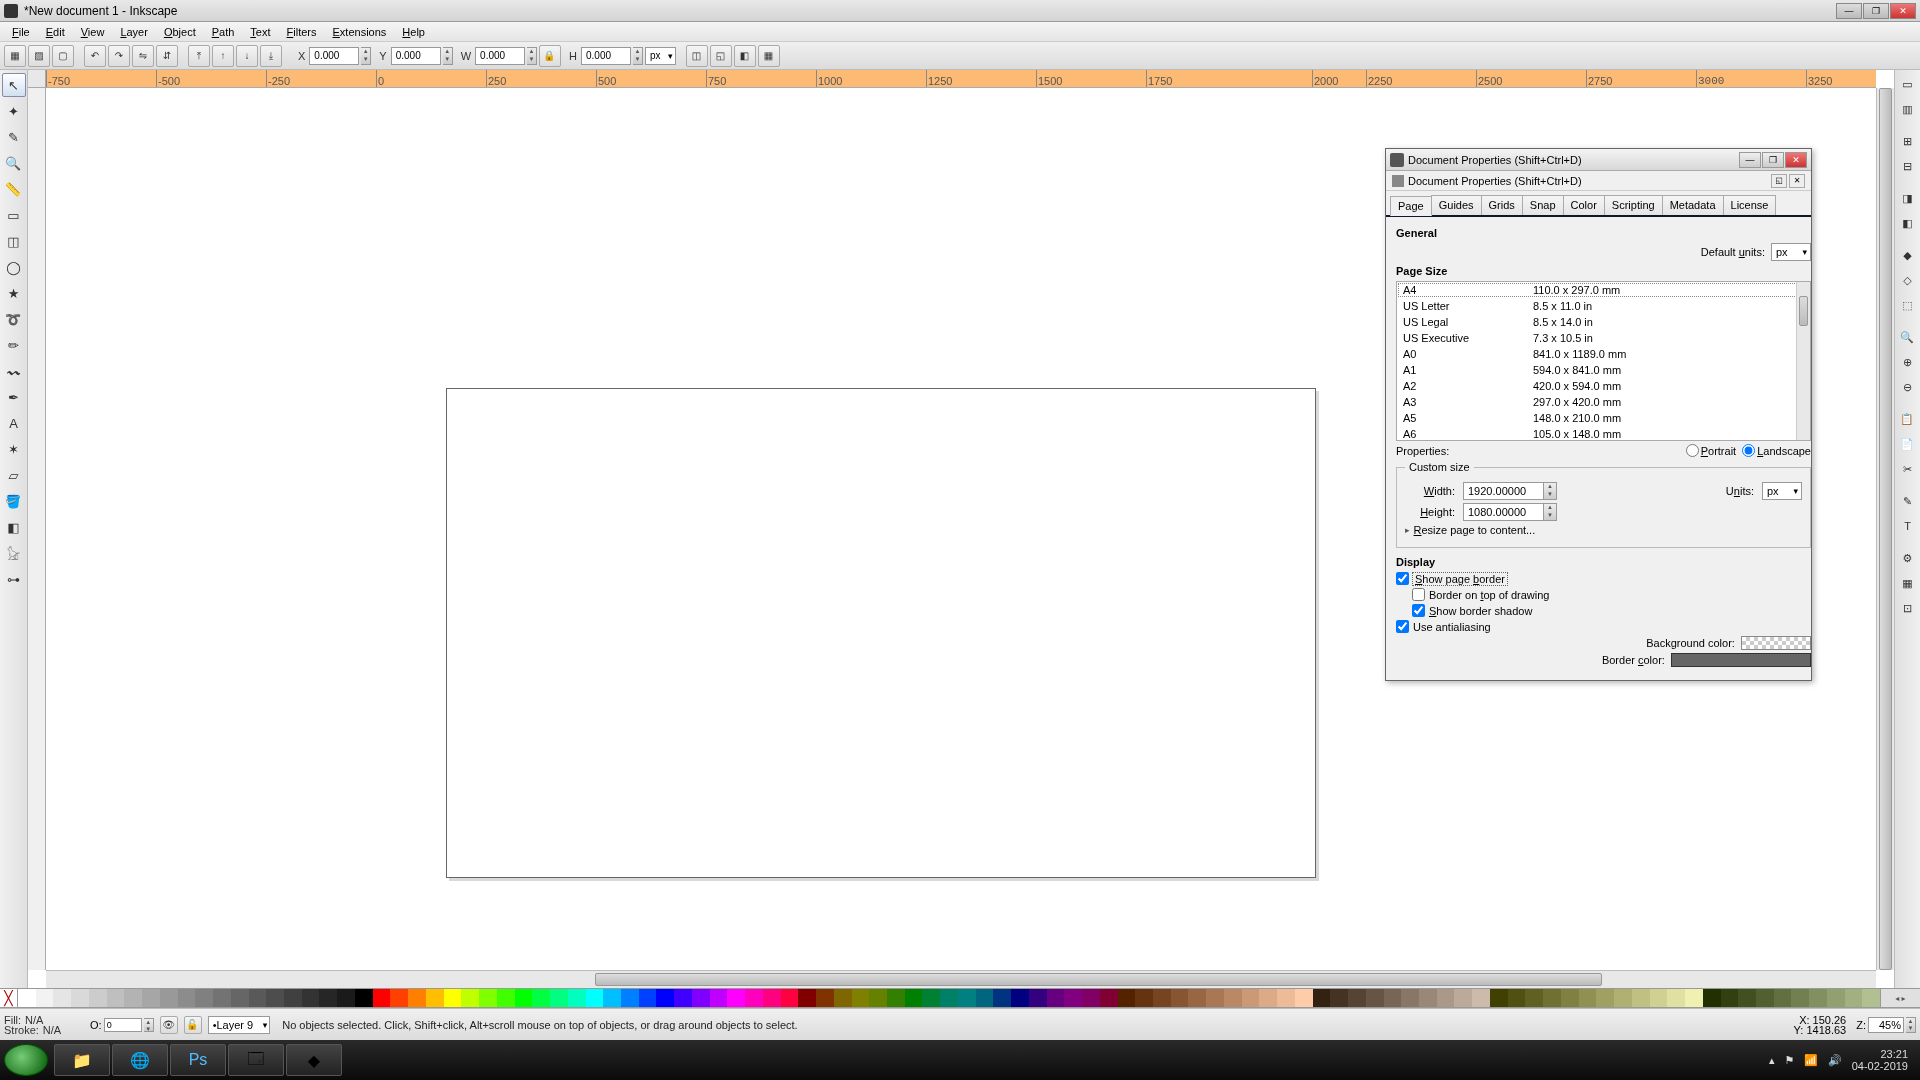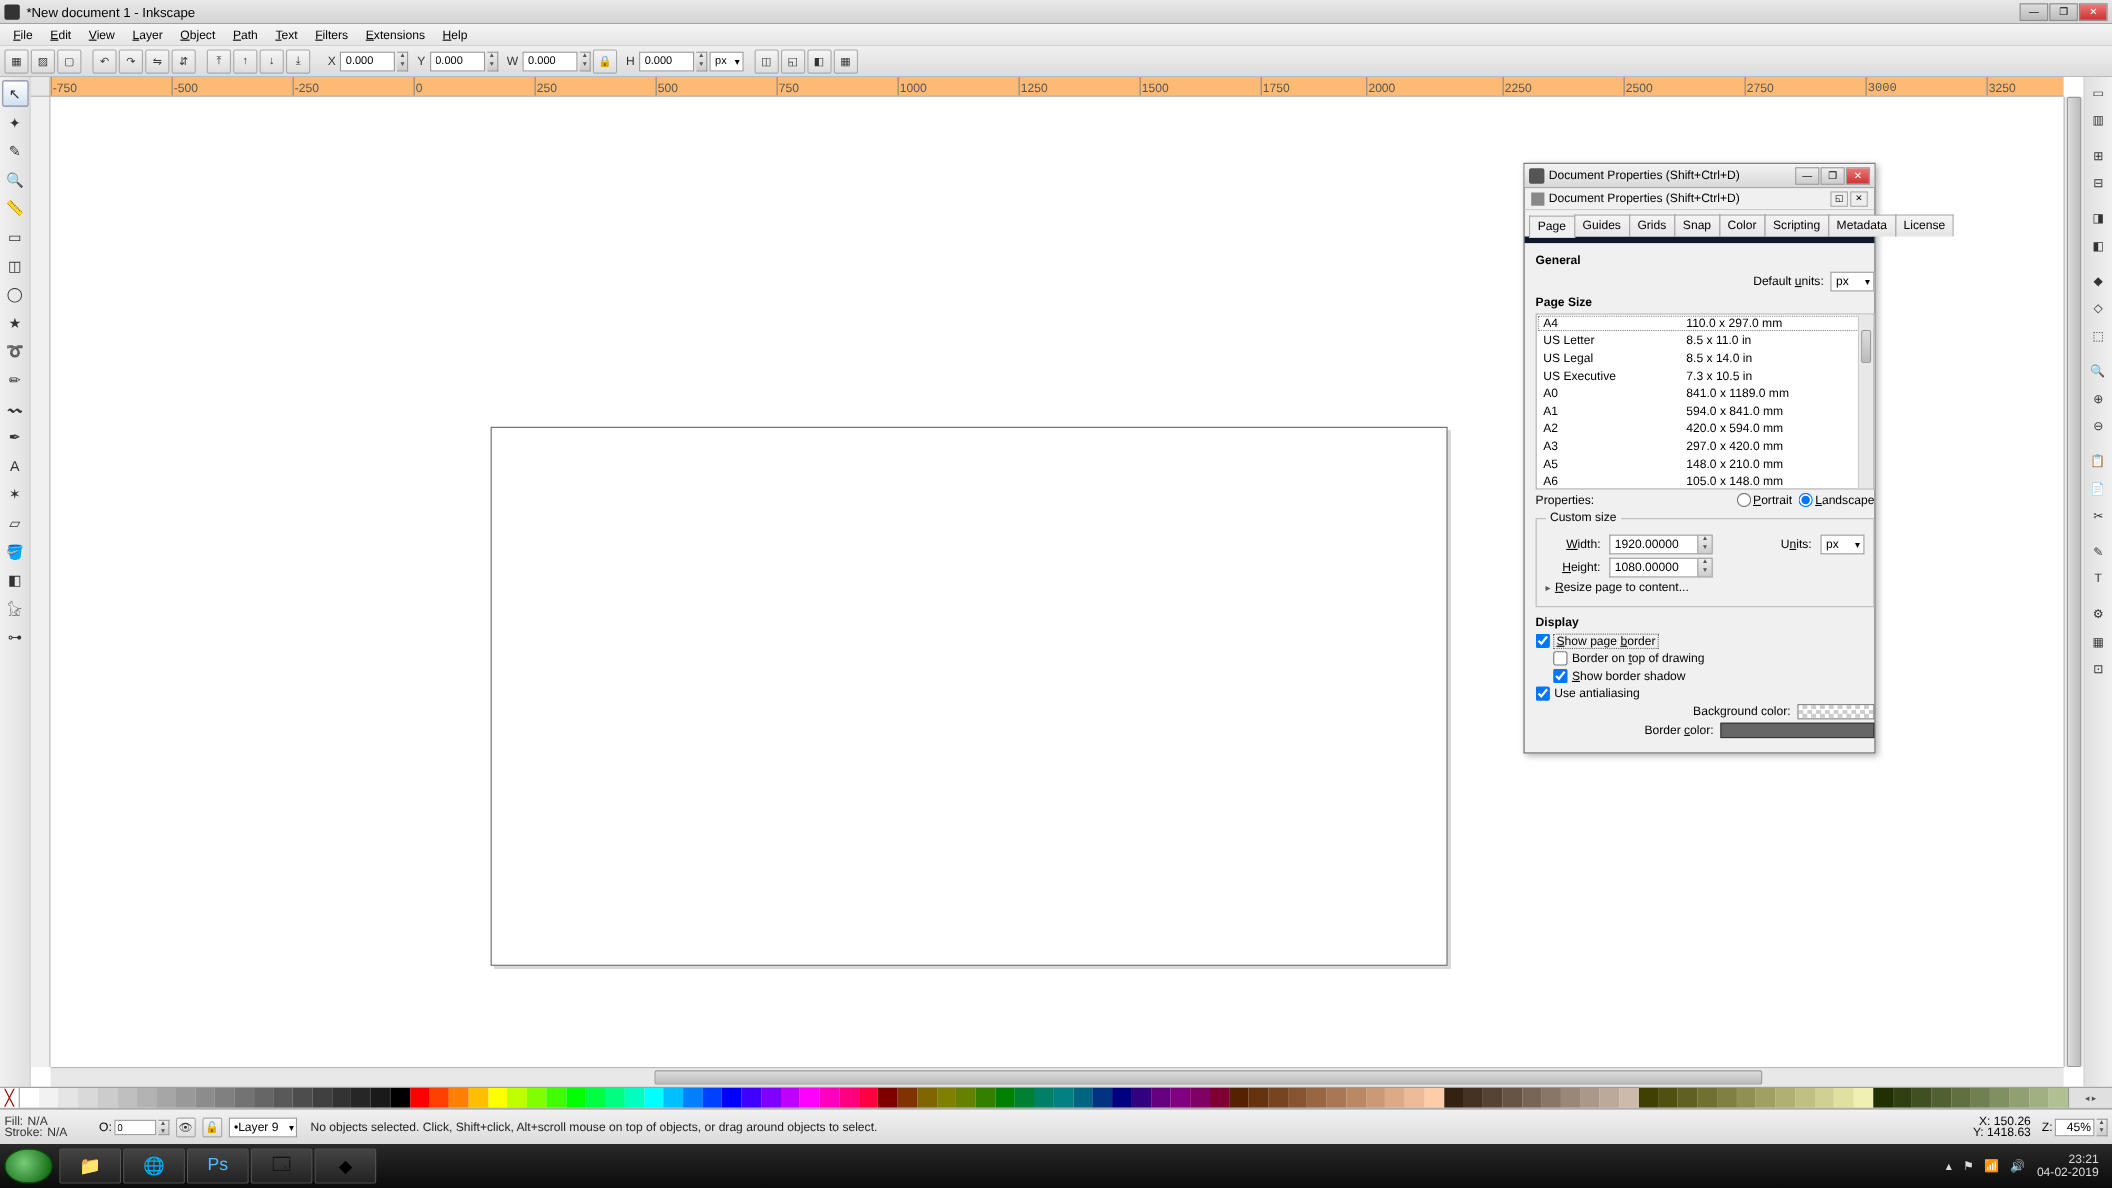--- a/index.html
+++ b/index.html
@@ -65,34 +65,34 @@
 .statusbar .o-field{display:flex; align-items:center; gap:2px;}
 .statusbar .o-field input{width:38px; height:14px; font-size:9px; border:1px solid #999; padding:0 2px;}
 .statusbar .layer-sel{height:18px; border:1px solid #999; background:#fff; padding:0 16px 0 4px; position:relative; line-height:16px;}
 .statusbar .layer-sel::after{content:"▾"; position:absolute; right:2px; font-size:9px;}
 .statusbar .hint{flex:1; font-size:11px; color:#222; padding-left:6px;}
 .statusbar .coords{font-size:9px; line-height:10px; text-align:right; padding-right:4px;}
 .statusbar .zoom{display:flex; align-items:center; gap:2px;}
 .statusbar .zoom .zval{width:36px; height:16px; border:1px solid #999; background:#fff; text-align:right; padding:0 2px; line-height:14px;}
 
 
-.dialog { position:absolute; top:148px; left:1385px; width:320px; background:#f0f0f0; border:1px solid #666; box-shadow:2px 2px 6px rgba(0,0,0,.3); }
+.dialog { position:absolute; top:148px; left:1385px; width:427px; background:#f0f0f0; border:1px solid #666; box-shadow:2px 2px 6px rgba(0,0,0,.3); }
 .dialog .dlg-titlebar{height:22px; background:linear-gradient(#f4f4f4,#d8d8d8); display:flex; align-items:center; padding:0 4px; border-bottom:1px solid #aaa;}
 .dialog .dlg-titlebar .dlg-icon{width:14px; height:14px; background:#555; border-radius:2px; margin-right:4px;}
 .dialog .dlg-titlebar .dlg-title{flex:1; font-size:11px;}
 .dialog .dlg-titlebar .dlg-btn{width:22px; height:16px; background:linear-gradient(#eee,#ccc); border:1px solid #999; margin-left:1px; font-size:9px; text-align:center; line-height:14px; cursor:pointer;}
 .dialog .dlg-titlebar .dlg-btn.close{background:linear-gradient(#e77,#c33); color:#fff;}
 .dialog .dlg-subtitle{height:20px; display:flex; align-items:center; padding:0 6px; border-bottom:1px solid #ccc;}
 .dialog .dlg-subtitle .sub-icon{width:12px; height:12px; background:#888; margin-right:4px;}
 .dialog .dlg-subtitle span{flex:1;}
 .dialog .dlg-subtitle .sub-btn{width:16px; height:14px; border:1px solid #aaa; background:#eee; margin-left:2px; cursor:pointer; font-size:8px; text-align:center; line-height:12px;}
 .dialog .tabs{display:flex; padding:4px 4px 0 4px; gap:0;}
 .dialog .tab{padding:3px 7px; border:1px solid #aaa; border-bottom:none; background:linear-gradient(#f5f5f5,#e5e5e5); cursor:pointer; font-size:11px; margin-right:-1px; position:relative;}
 .dialog .tab.active{background:#f0f0f0; border-bottom:1px solid #f0f0f0; z-index:2; top:1px;}
-.dialog .tab-body{border-top:6px solid #0f172a; padding:6px 0 10px 10px;}
+.dialog .tab-body{border-top:2px solid #0f172a; padding:6px 0 10px 10px;}
 .dialog .section-title{font-weight:bold; margin:4px 0 4px 0;}
 .dialog .row{display:flex; align-items:center; margin:3px 0;}
 .dialog .row .lbl{flex:0 0 auto;}
 .dialog .row .push{margin-left:auto;}
 .dialog .units-row{justify-content:flex-end; gap:6px;}
 .dialog .combo{height:18px; border:1px solid #999; background:#fff; padding:0 16px 0 4px; position:relative; line-height:16px; min-width:40px;}
 .dialog .combo::after{content:"▾"; position:absolute; right:3px; font-size:9px;}
 .dialog .size-list{border:1px solid #aaa; background:#fff; height:160px; overflow:hidden; position:relative; margin:2px 0;}
 .dialog .size-list .sl-scroll{position:absolute; right:0; top:0; bottom:0; width:14px; background:#e8e8e8; border-left:1px solid #ccc;}
 .dialog .size-list .sl-scroll .sl-thumb{position:absolute; top:14px; height:30px; left:2px; right:2px; background:linear-gradient(#ddd,#bbb); border:1px solid #999; border-radius:2px;}
@@ -230,21 +230,21 @@
         <div class="tick" style="left: 110px;">-500</div>
         <div class="tick" style="left: 220px;">-250</div>
         <div class="tick" style="left: 330px;">0</div>
         <div class="tick" style="left: 440px;">250</div>
         <div class="tick" style="left: 550px;">500</div>
         <div class="tick" style="left: 660px;">750</div>
         <div class="tick" style="left: 770px;">1000</div>
         <div class="tick" style="left: 880px;">1250</div>
         <div class="tick" style="left: 990px;">1500</div>
         <div class="tick" style="left: 1100px;">1750</div>
-        <div class="tick" style="left: 1196px;">2000</div>
+        <div class="tick" style="left: 1266px;">2000</div>
         <div class="tick" style="left: 1320px;">2250</div>
         <div class="tick" style="left: 1430px;">2500</div>
         <div class="tick" style="left: 1540px;">2750</div>
         <div class="tick" style="left: 1650px; font-family: Liberation Mono, monospace;">3000</div>
         <div class="tick" style="left: 1760px;">3250</div>
       </div>
     <div class="ruler-v"></div>
     <div class="canvas-scroll">
       <div class="page"></div>
     </div>

